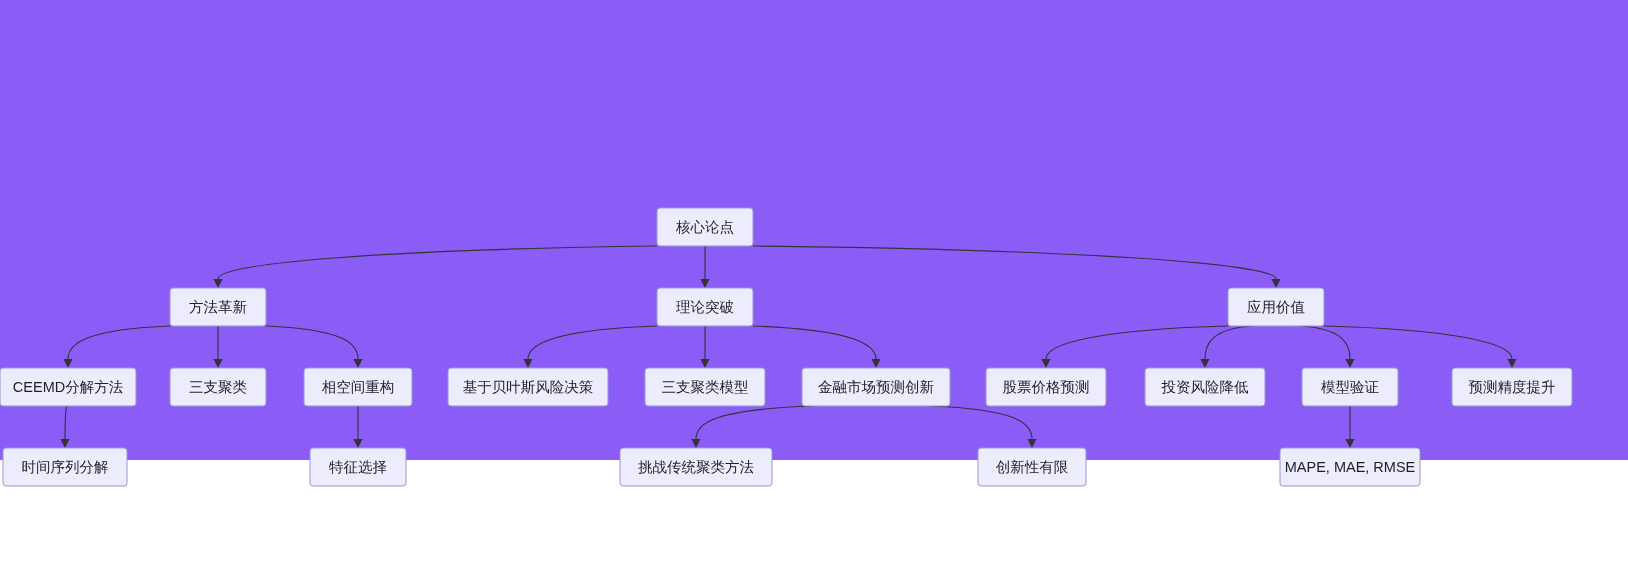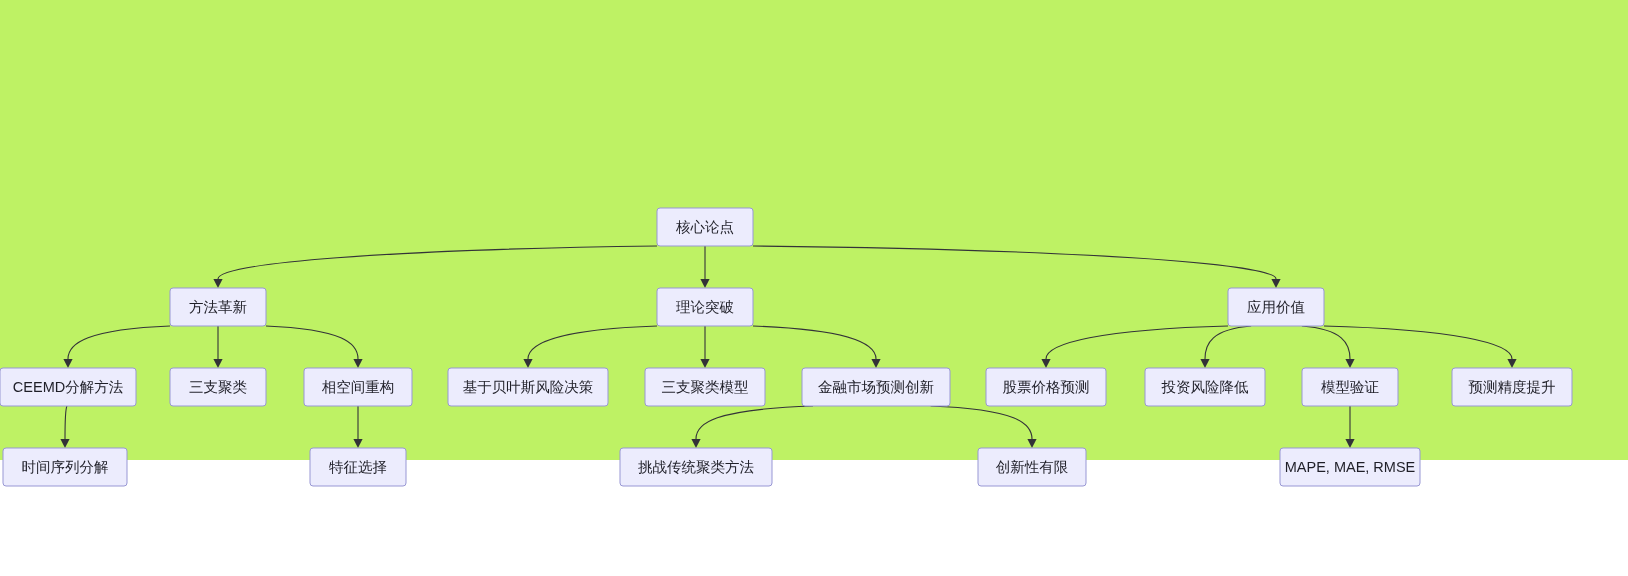--- a/index.html
+++ b/index.html
@@ -10,21 +10,21 @@
   body {
     width: 1628px;
     height: 576px;
     font-family: "Liberation Sans", "DejaVu Sans", sans-serif;
     overflow: hidden;
   }
   #diagram-root {
     position: relative;
     width: 1628px;
     height: 460px;
-    background: #bef264;
+    background: #8b5cf6;
   }
   svg#flowchart {
     position: absolute;
     left: 0;
     top: 0;
     width: 1628px;
     height: 576px;
     display: block;
   }
   .node-rect {

